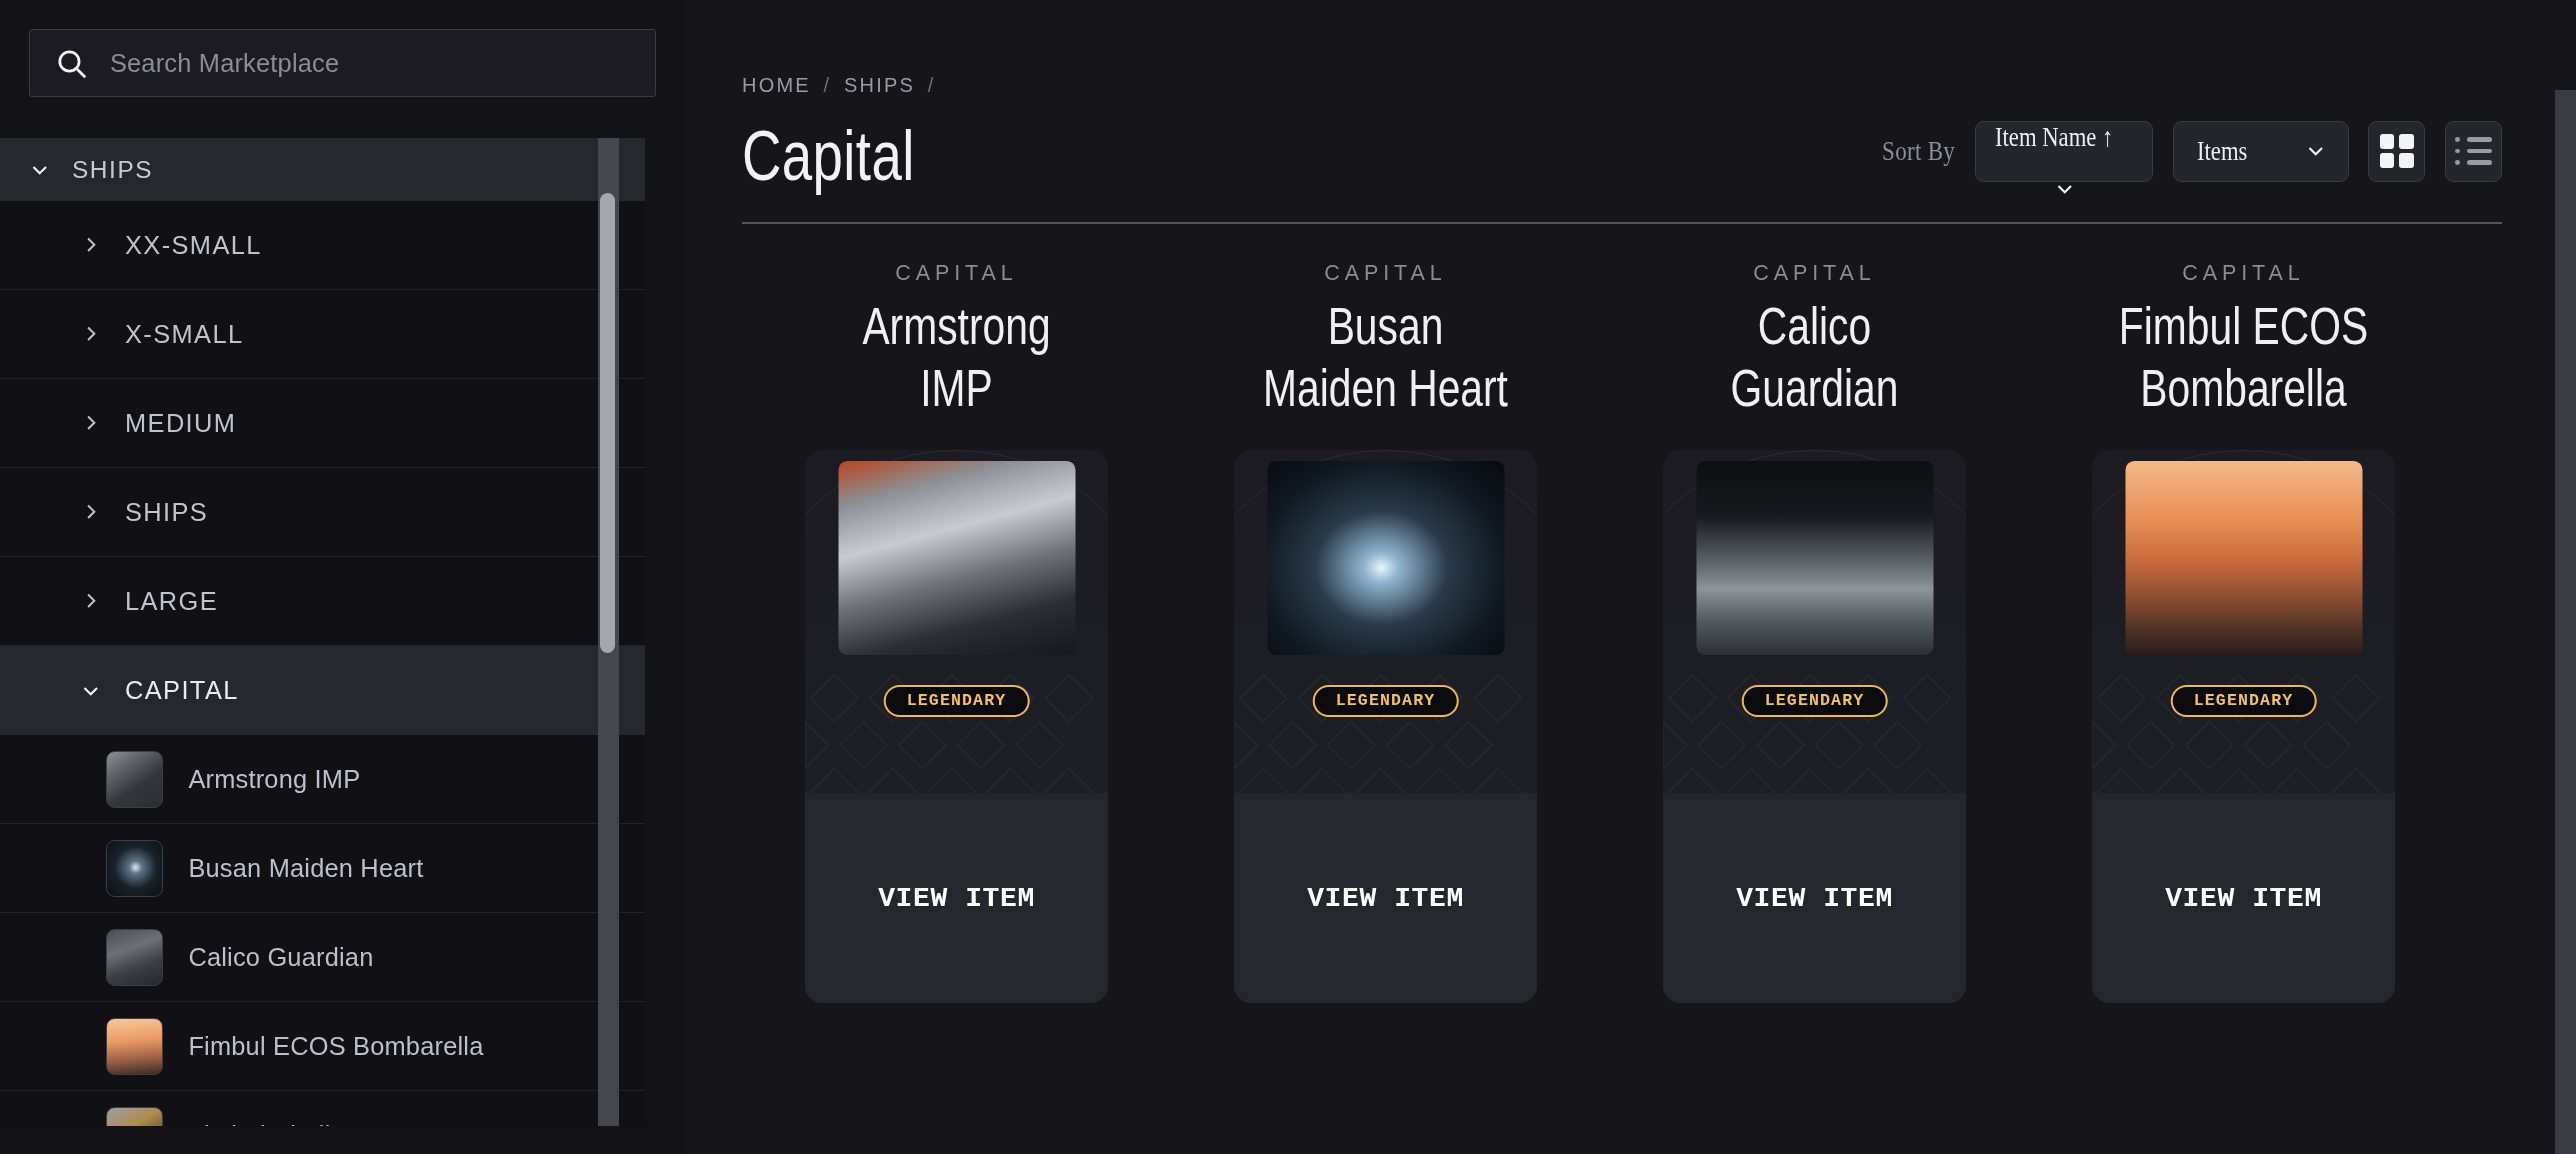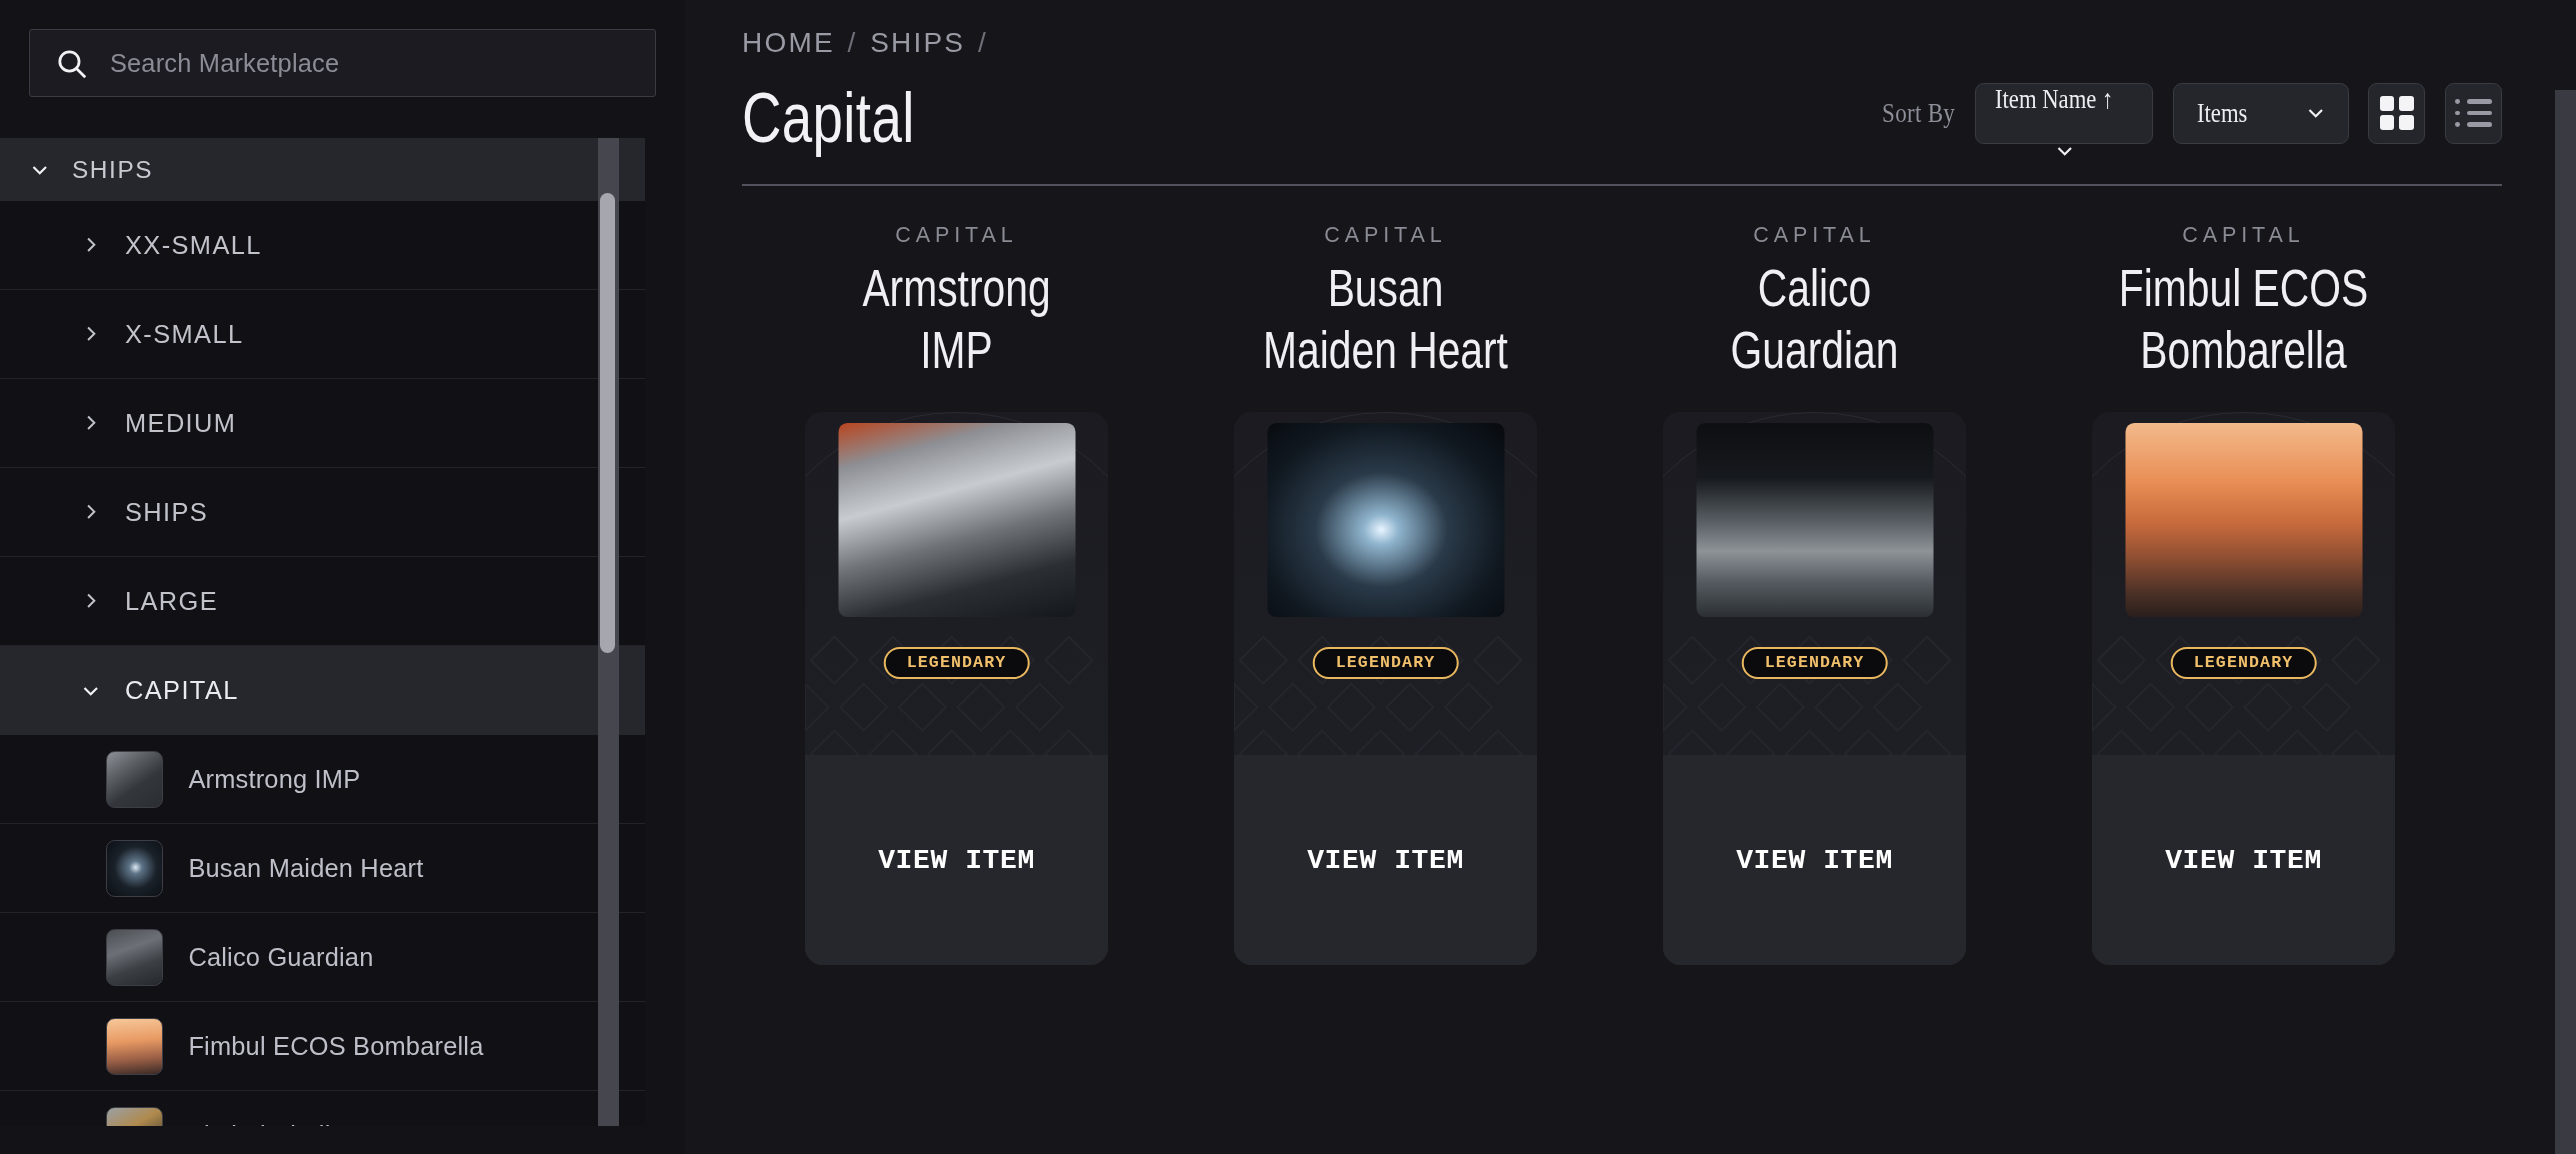--- a/index.html
+++ b/index.html
@@ -107,21 +107,21 @@
     position: relative;
     padding: 0 0 0 0;
     overflow: hidden;
   }
   .main-inner { padding: 0 74px 0 57px; }
 
   .crumb {
     padding-top: 27px;
     display: flex; align-items: center; gap: 12.7px;
     color: #9a9aa4;
-    font-size: 28px; letter-spacing: 2.2px;
+    font-size: 20px; letter-spacing: 2.2px; margin-top: 47px;
   }
   .crumb .sep { color: #6e6e78; }
   .crumb a { color: #9a9aa4; text-decoration: none; }
 
   .titlebar {
     margin-top: 23.5px;
     display: flex; align-items: flex-end; justify-content: space-between;
   }
   .page-title {
     font-family: "Liberation Sans Narrow", "Liberation Sans", sans-serif;

